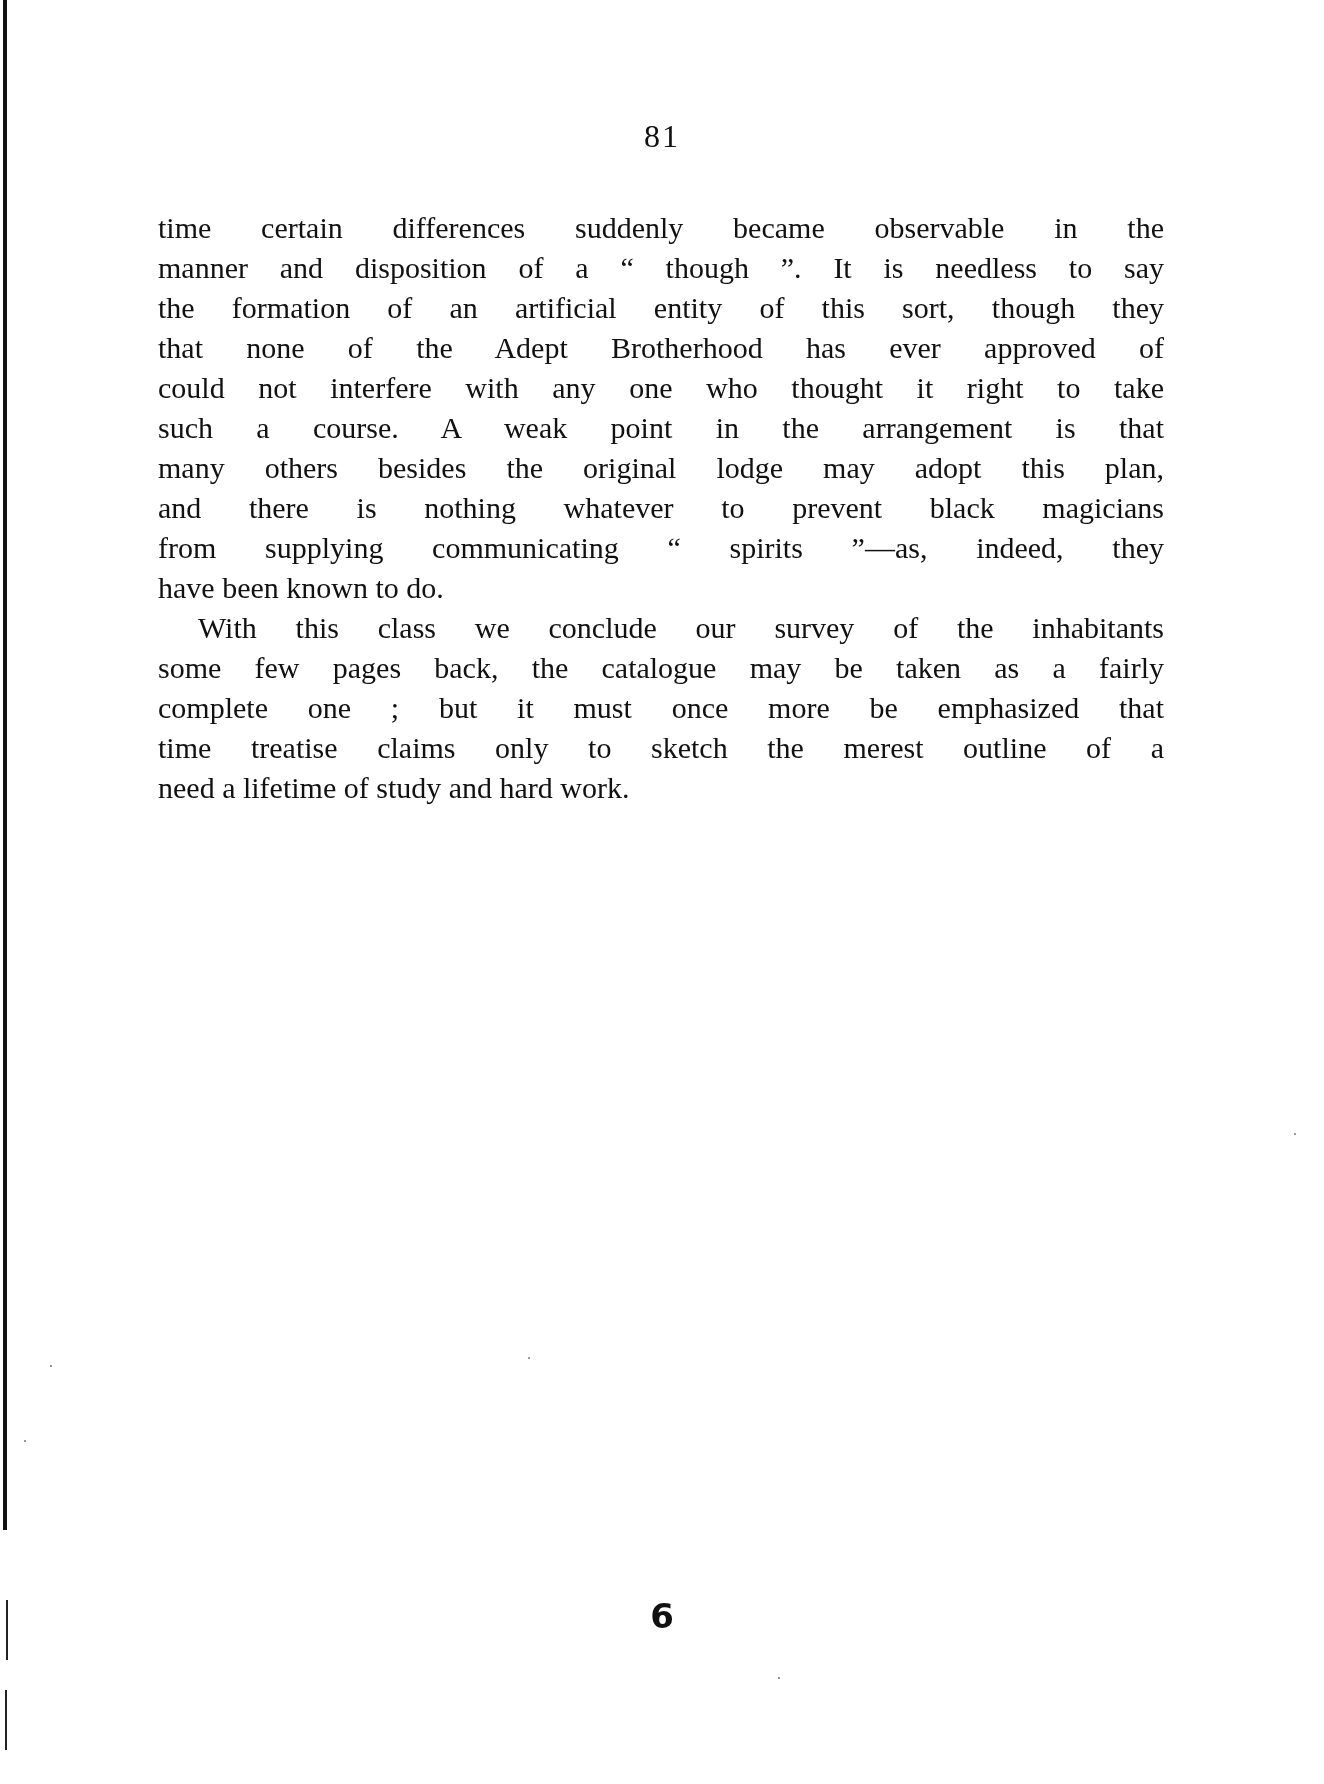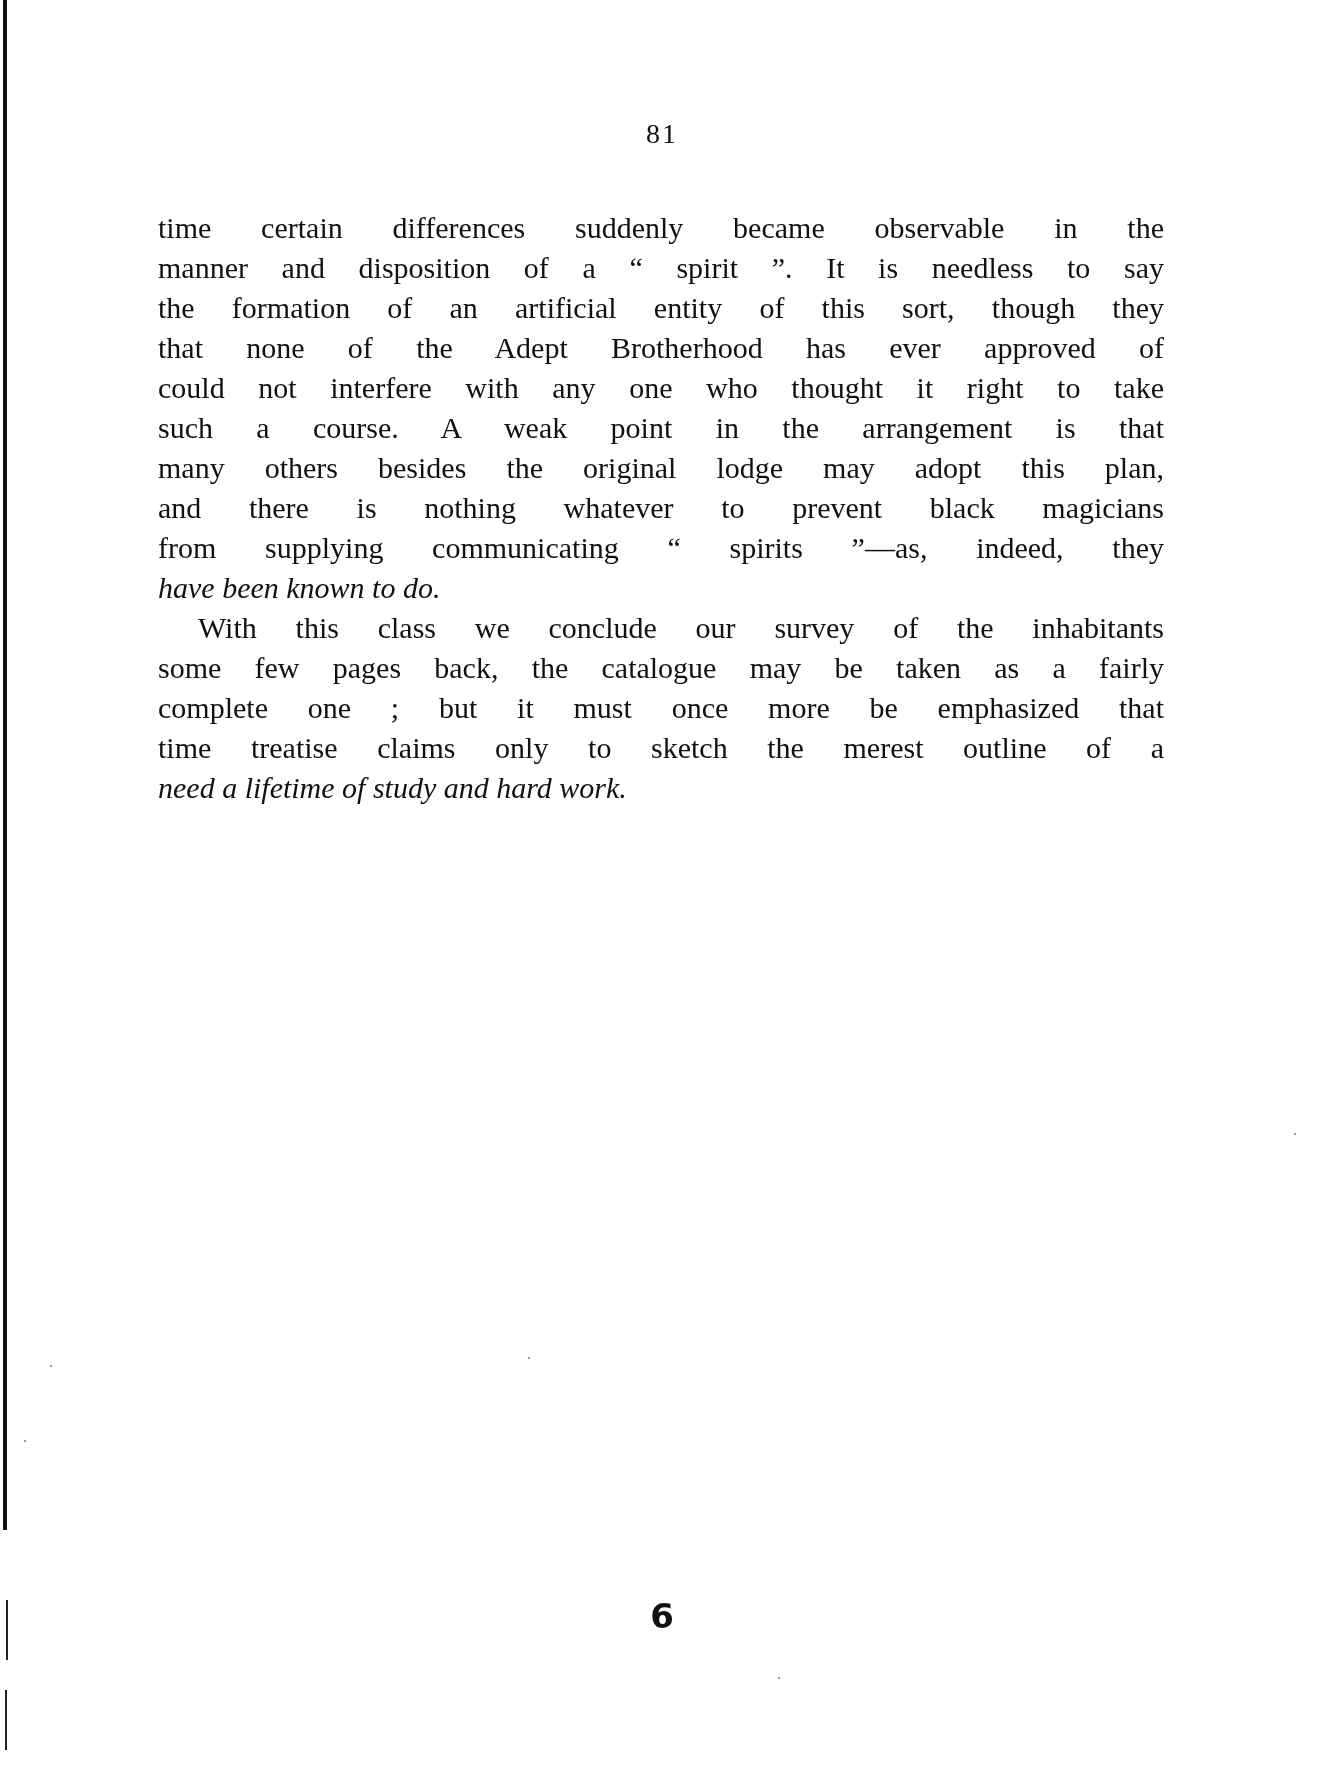--- a/index.html
+++ b/index.html
@@ -2,44 +2,44 @@
 <html><head>
 <meta charset="utf-8">
 <style>
   html, body { margin: 0; padding: 0; background: #ffffff; }
   body { width: 1324px; height: 1784px; position: relative; overflow: hidden;
          font-family: "Liberation Serif", "DejaVu Serif", serif; color: #111; }
   .binding { position: absolute; left: 3px; top: 0; width: 4px; height: 1530px; background: #111; }
   .binding2 { position: absolute; left: 6px; top: 1600px; width: 2px; height: 60px; background: #222; }
   .binding3 { position: absolute; left: 5px; top: 1690px; width: 2px; height: 60px; background: #222; }
   .page-number { position: absolute; top: 118px; left: 0; width: 1324px; text-align: center;
-                 font-size: 28px; letter-spacing: 2px; }
+                 font-size: 32px; letter-spacing: 2px; }
   .body-text { position: absolute; left: 158px; top: 208px; width: 1006px;
                font-size: 30px; line-height: 40px; }
   .body-text p { margin: 0; }
   .line { display: block; text-align: justify; text-align-last: justify; white-space: nowrap; }
-  .line.last { text-align-last: left; font-style: italic; }
+  .line.last { text-align-last: left; }
   .indent { padding-left: 40px; }
   .signature { position: absolute; top: 1596px; left: 0; width: 1324px; text-align: center;
                font-family: "DejaVu Sans", sans-serif; font-size: 34px; font-weight: bold; }
   .speck { position: absolute; width: 2px; height: 2px; background: #777; border-radius: 1px; }
 </style>
 </head>
 <body>
 
 <div class="binding"></div>
 <div class="binding2"></div>
 <div class="binding3"></div>
 
 <div class="page-number">81</div>
 
 <div class="body-text">
   <p>
     <span class="line">time certain differences suddenly became observable in the</span>
-    <span class="line">manner and disposition of a “ spirit ”.  It is needless to say</span>
+    <span class="line">manner and disposition of a “ though ”.  It is needless to say</span>
     <span class="line">the formation of an artificial entity of this sort, though they</span>
     <span class="line">that none of the Adept Brotherhood has ever approved of</span>
     <span class="line">could not interfere with any one who thought it right to take</span>
     <span class="line">such a course.  A weak point in the arrangement is that</span>
     <span class="line">many others besides the original lodge may adopt this plan,</span>
     <span class="line">and there is nothing whatever to prevent black magicians</span>
     <span class="line">from supplying communicating “ spirits ”—as, indeed, they</span>
     <span class="line last">have been known to do.</span>
   </p>
   <p>

